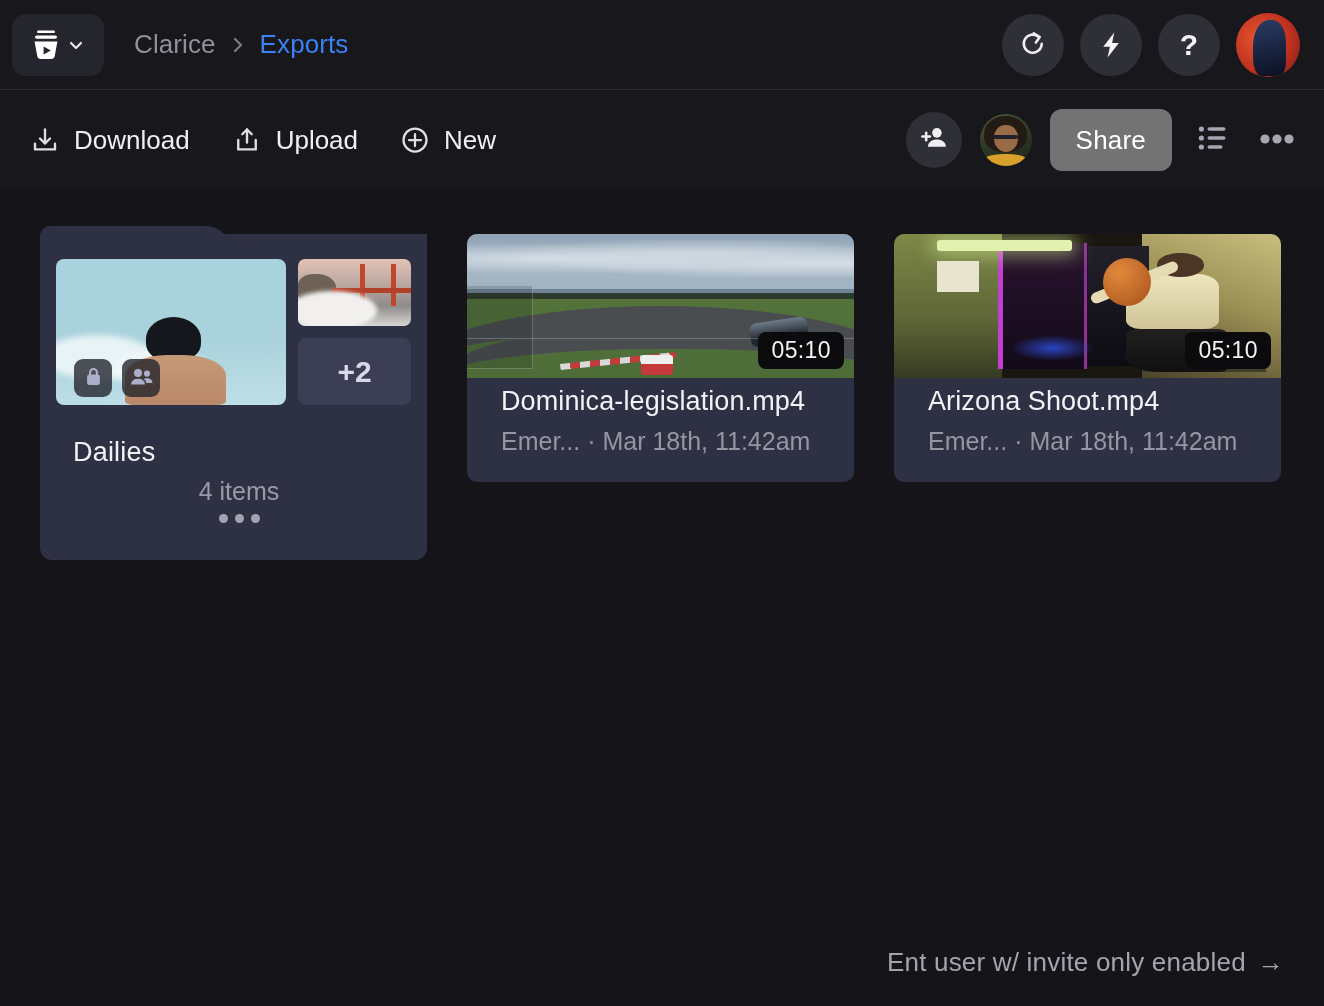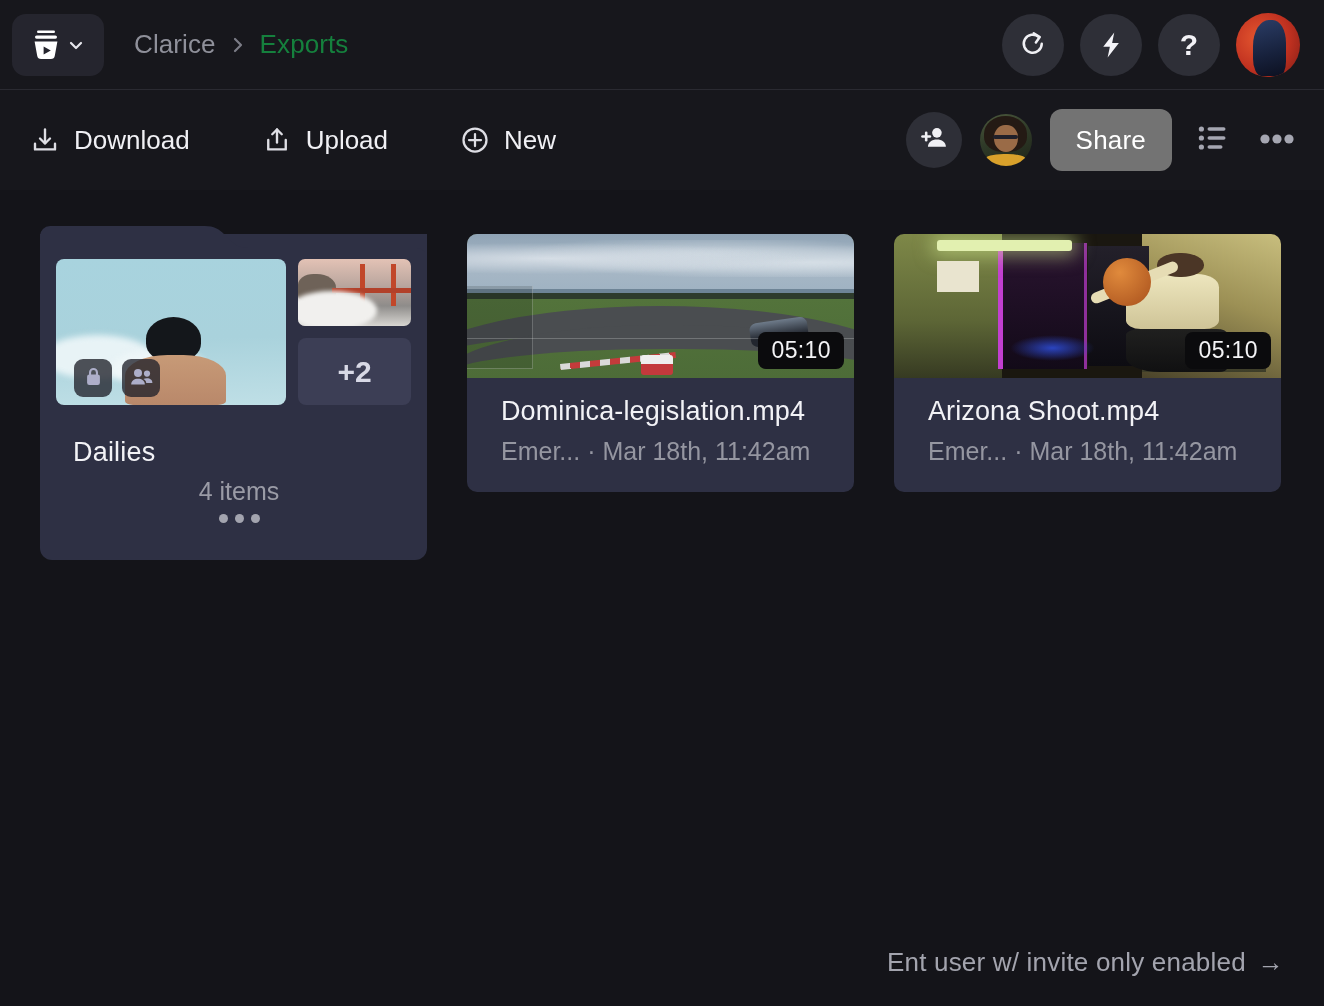--- a/index.html
+++ b/index.html
@@ -33,21 +33,21 @@
   .logo-mark { width: 30px; height: 32px; display:block; }
   .chev { width: 18px; height: 18px; display:block; }
 
   .breadcrumb {
     display: flex; align-items: center; gap: 14px;
     margin-left: 30px;
     font-size: 26px;
   }
   .crumb-parent { color: #8F909A; letter-spacing: .1px; cursor: pointer; }
   .crumb-sep { color: #73747E; font-size: 22px; display:flex; }
-  .crumb-current { color: #15803d; letter-spacing: .1px; }
+  .crumb-current { color: #3b82f6; letter-spacing: .1px; }
 
   .header-right {
     margin-left: auto;
     display: flex; align-items: center; gap: 16px;
   }
   .circle-btn {
     width: 62px; height: 62px; border-radius: 50%;
     background: #2E2F37;
     display: flex; align-items: center; justify-content: center;
     cursor: pointer; border: none; flex: none;
@@ -68,21 +68,20 @@
     background: linear-gradient(165deg, #2B3D66 0%, #17213C 60%, #0C1020 100%);
     border-radius: 48% 40% 20% 26% / 46% 40% 26% 30%;
   }
 
   
   .toolbar {
     height: 100px;
     background: #17171C;
     display: flex; align-items: center;
     padding: 0 24px 0 20px;
-    gap: 30px;
   }
   .tool-item {
     display: flex; align-items: center; gap: 14px;
     color: #F0F0F4; font-size: 26px;
     cursor: pointer;
     padding: 6px 10px;
     margin-right: 22px;
   }
   .tool-item svg { display:block; flex:none; }
 
@@ -230,21 +229,21 @@
     overflow: hidden;
     cursor: pointer;
   }
   .asset-thumb { height: 144px; position: relative; overflow: hidden; }
   .duration {
     position: absolute; right: 10px; bottom: 9px;
     background: #0B0B0D; color:#F4F4F6;
     font-size: 23px; padding: 5px 13px; border-radius: 8px;
     letter-spacing: .4px;
   }
-  .asset-meta { padding: 18px 32px 26px 34px; }
+  .asset-meta { padding: 8px 32px 26px 34px; }
   .asset-title { color:#F2F2F6; font-size: 27px; letter-spacing:.1px; white-space:nowrap; }
   .asset-sub { color:#9596A1; font-size: 25px; margin-top: 10px; white-space:nowrap; }
 
   
   .track { position:absolute; inset:0; background:#5C6E52; }
   .track .sky { position:absolute; left:0; top:0; width:100%; height:41%;
     background: linear-gradient(180deg,#8FA3B5 0%, #A8B8C6 52%, #9FB2C2 100%); }
   .track .clouds { position:absolute; left:0; top:4%; width:100%; height:26%;
     background: radial-gradient(ellipse at 22% 50%, #D6DEE6 0%, transparent 60%),
                 radial-gradient(ellipse at 62% 40%, #C9D4DD 0%, transparent 58%),

